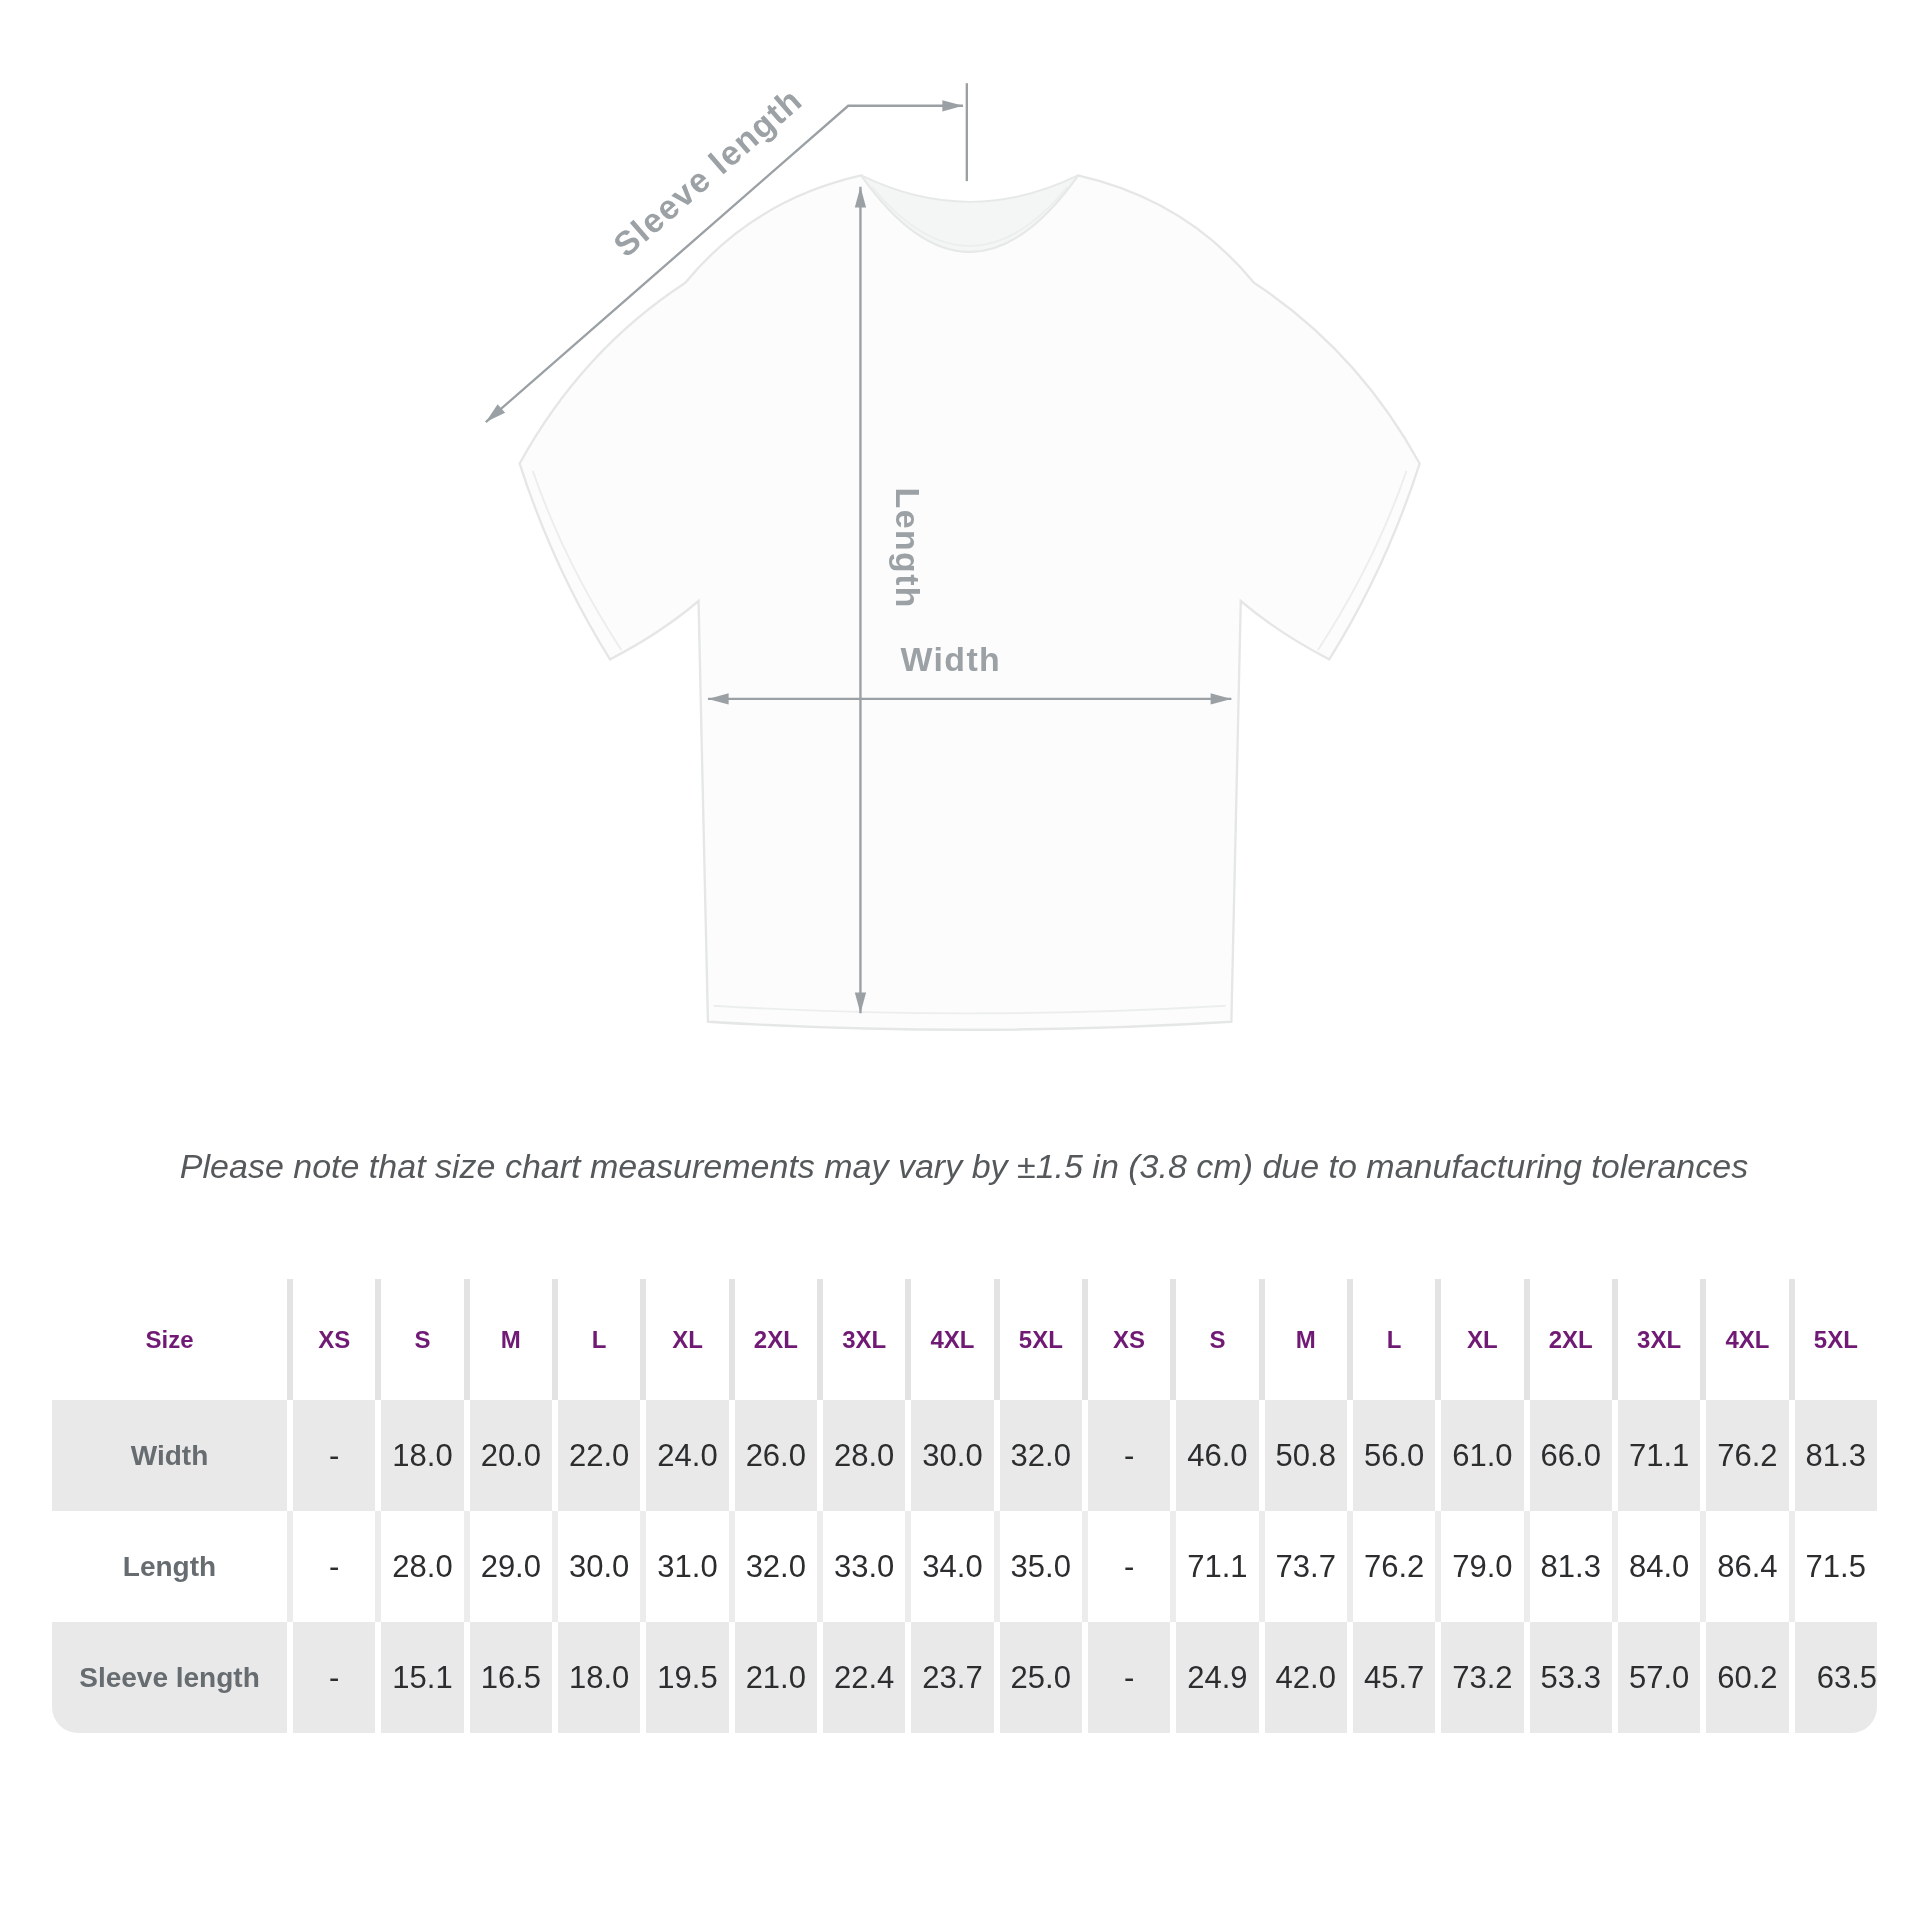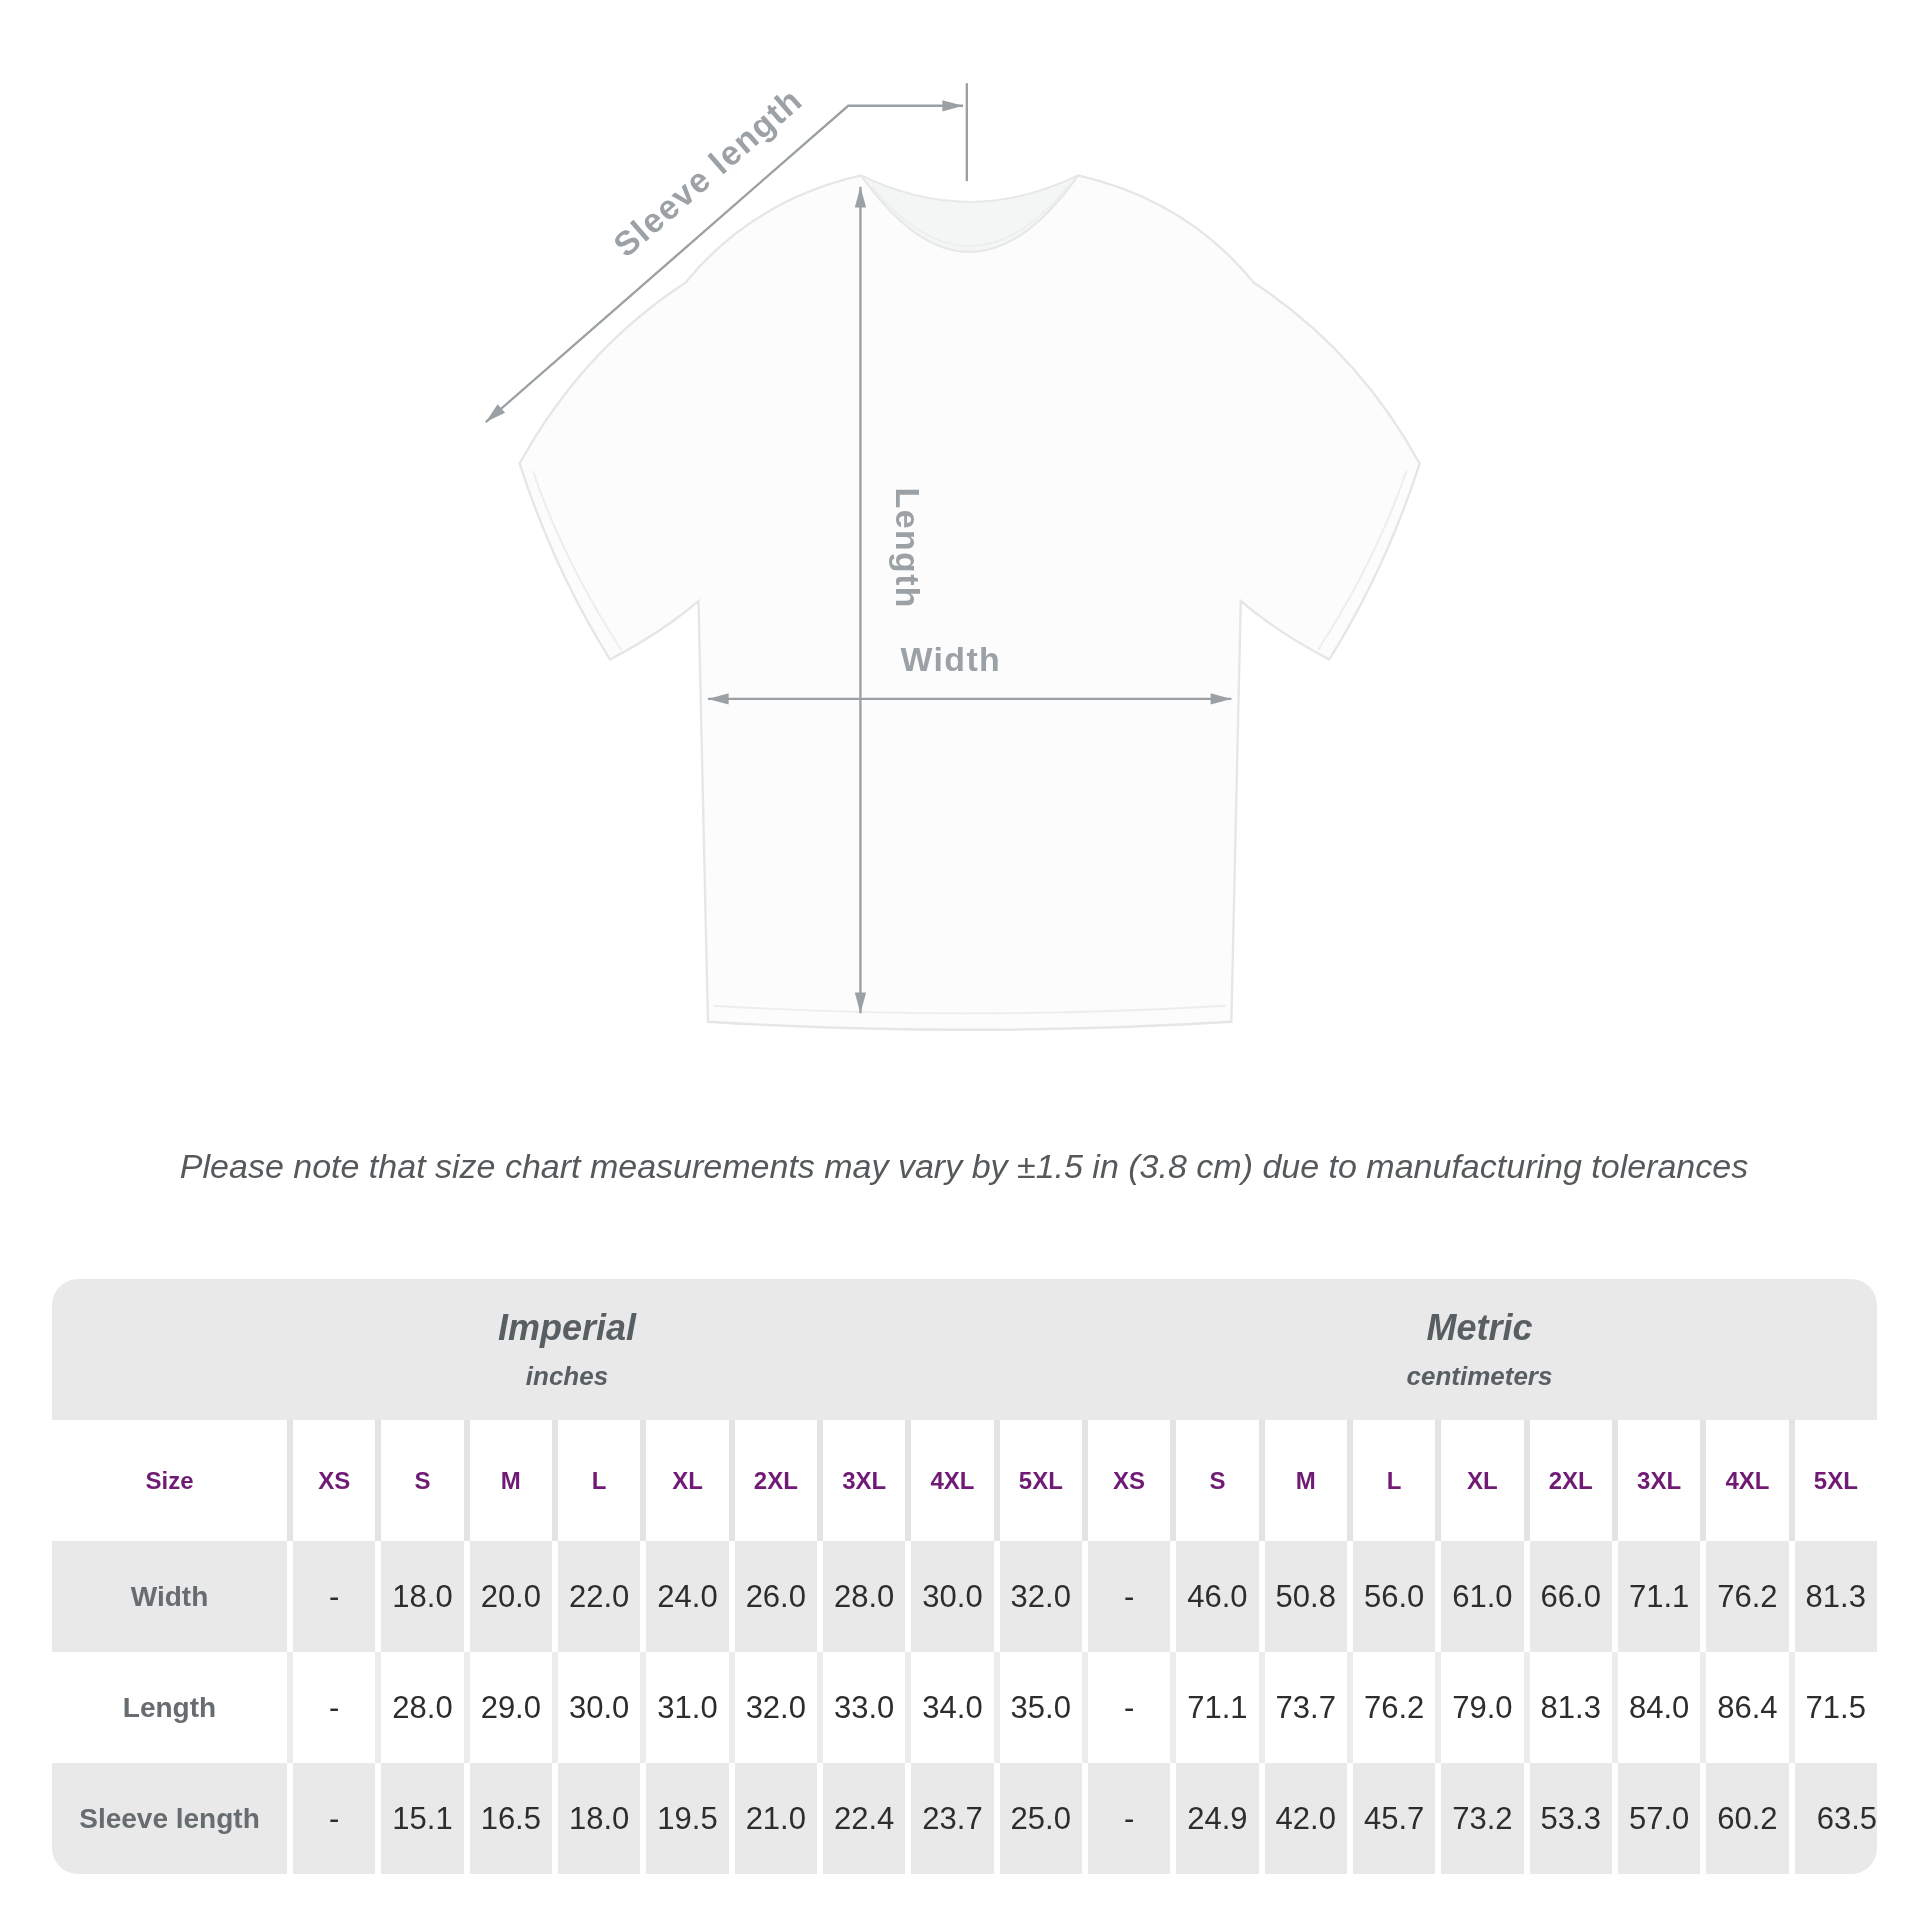--- a/index.html
+++ b/index.html
@@ -95,30 +95,20 @@
   <div class="heading">
     <p>Please note that size chart measurements may vary by ±1.5 in (3.8 cm) due to manufacturing tolerances</p>
   </div>
 
   <table class="size-table">
     <colgroup>
       <col class="c-size">
         <col span="18">
     </colgroup>
     <thead>
-      <tr class="group-row">
-        <th class="gh-left" colspan="10">
-          <div class="gh-title">Imperial</div>
-          <div class="gh-sub">inches</div>
-        </th>
-        <th class="gh-right" colspan="9">
-          <div class="gh-title">Metric</div>
-          <div class="gh-sub">centimeters</div>
-        </th>
-      </tr>
       <tr class="size-row">
         <th>Size</th>
         <th>XS</th>
         <th>S</th>
         <th>M</th>
         <th>L</th>
         <th>XL</th>
         <th>2XL</th>
         <th>3XL</th>
         <th>4XL</th>

